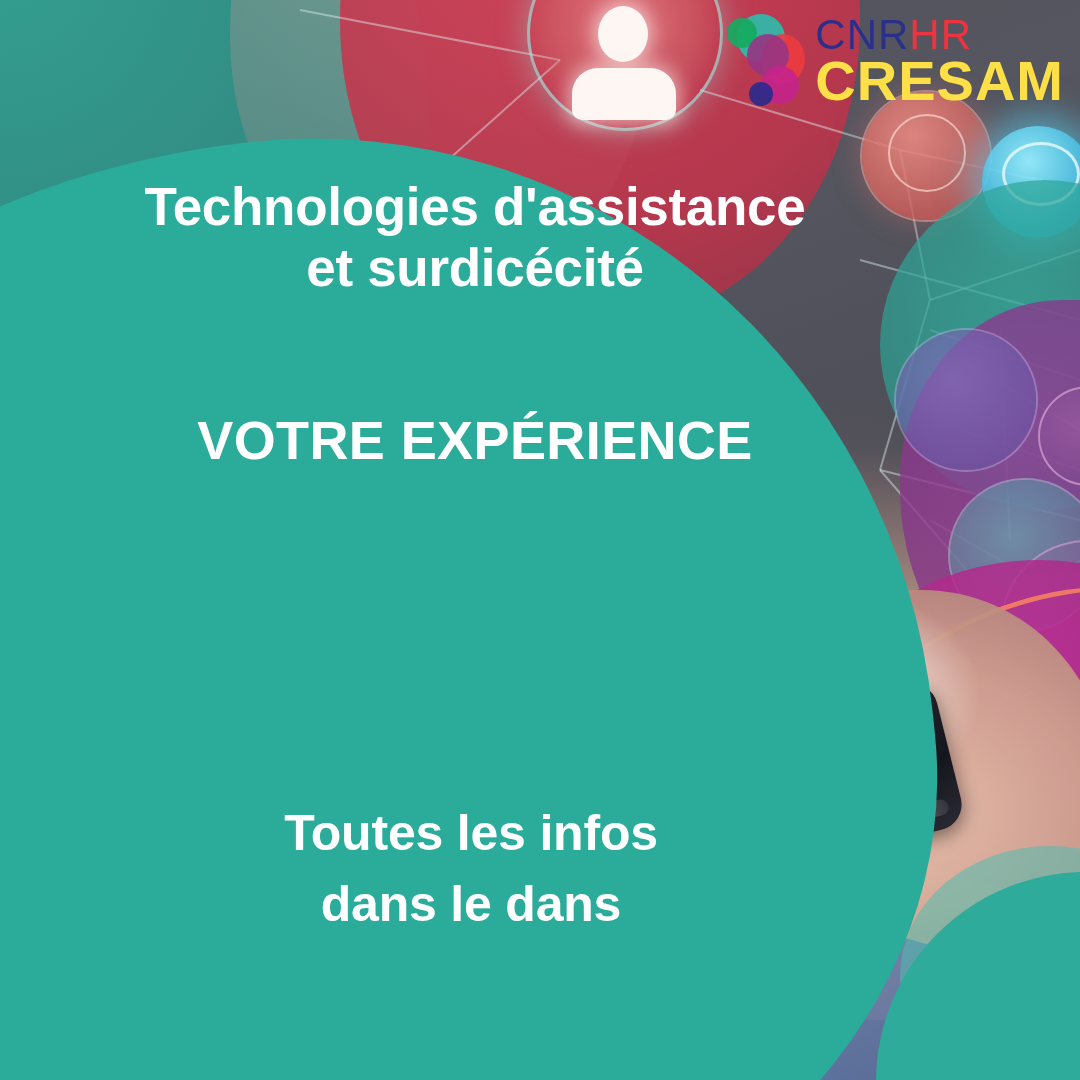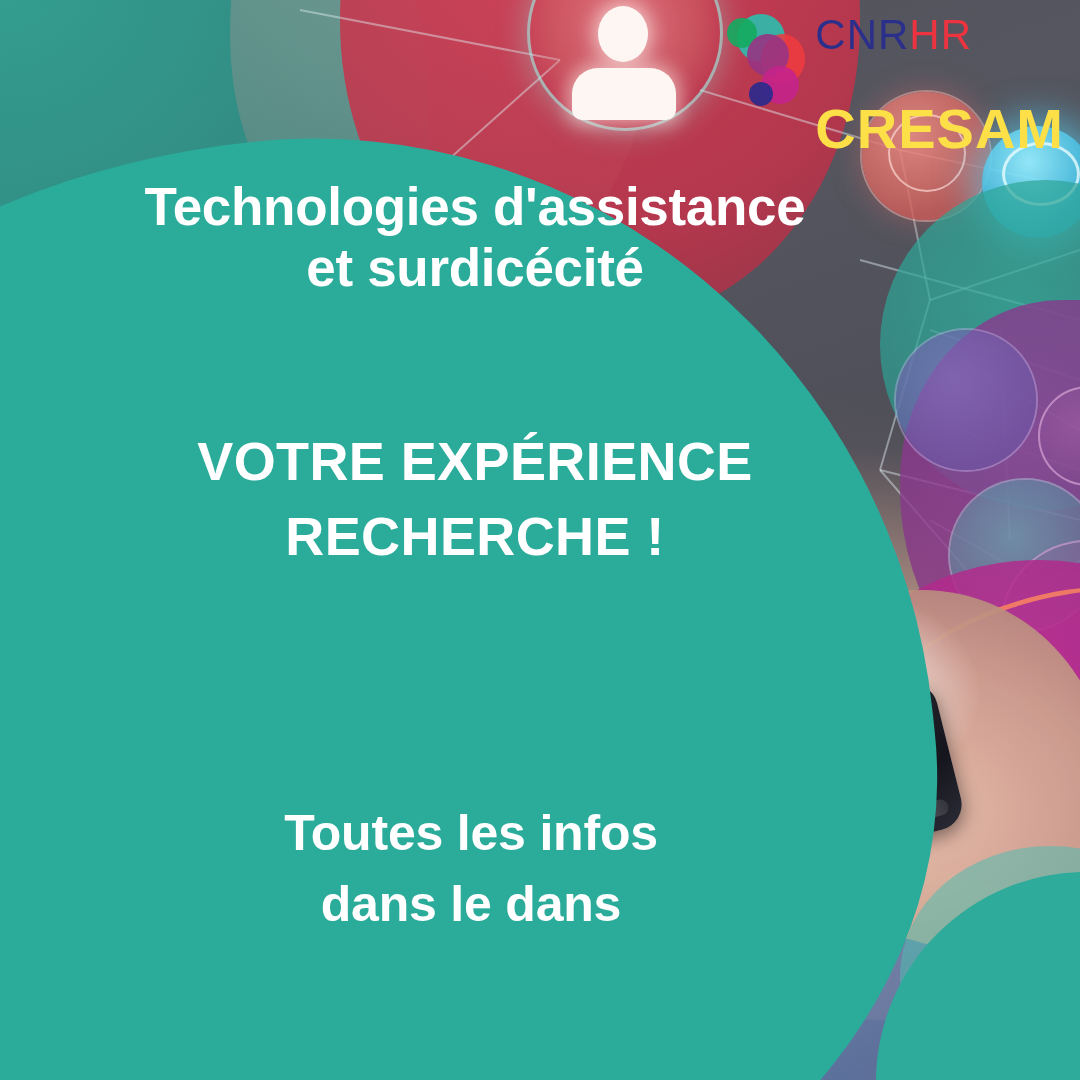--- a/index.html
+++ b/index.html
@@ -278,21 +278,20 @@
   .lm-purple { left: 24px; top: 26px; width: 42px; height: 42px; background: rgba(152,52,132,0.9); }
   .lm-red    { left: 38px; top: 26px; width: 44px; height: 50px; background: rgba(238,58,64,0.88); }
   .lm-mag    { left: 38px; top: 58px; width: 38px; height: 38px; background: rgba(196,36,140,0.9); }
   .lm-navy   { left: 26px; top: 74px; width: 24px; height: 24px; background: rgba(44,42,140,0.92); }
 
   .logo-text {
     display: flex;
     flex-direction: column;
     line-height: 0.9;
     padding-top: 8px;
-    gap: 48px;
   }
   .logo-line1 {
     font-size: 42px;
     letter-spacing: 1px;
     font-weight: 400;
     white-space: nowrap;
   }
   .logo-cnr { color: #2b2f8c; }
   .logo-hr  { color: #ee3340; }
   .logo-line2 {
@@ -315,21 +314,21 @@
     font-weight: 700;
     font-size: 53px;
     line-height: 1.16;
     font-stretch: condensed;
     letter-spacing: -0.3px;
   }
 
   .slogan {
     position: absolute;
     left: 110px;
-    top: 424px;
+    top: 403px;
     width: 730px;
     text-align: center;
     color: #ffffff;
     font-weight: 700;
     font-size: 54px;
     line-height: 1.38;
     letter-spacing: 0.4px;
   }
 
   .cta {
@@ -428,21 +427,20 @@
       </div>
     </div>
 
     <div class="headline">
       <div>Technologies d'assistance</div>
       <div>et surdicécité</div>
     </div>
 
     <div class="slogan">
       <div>VOTRE EXPÉRIENCE</div>
-      <div>RECHERCHE !</div>
     </div>
 
     <div class="cta">
       <div>Toutes les infos</div>
       <div>dans le dans</div>
     </div>
 
   </div>
 </div>
 

